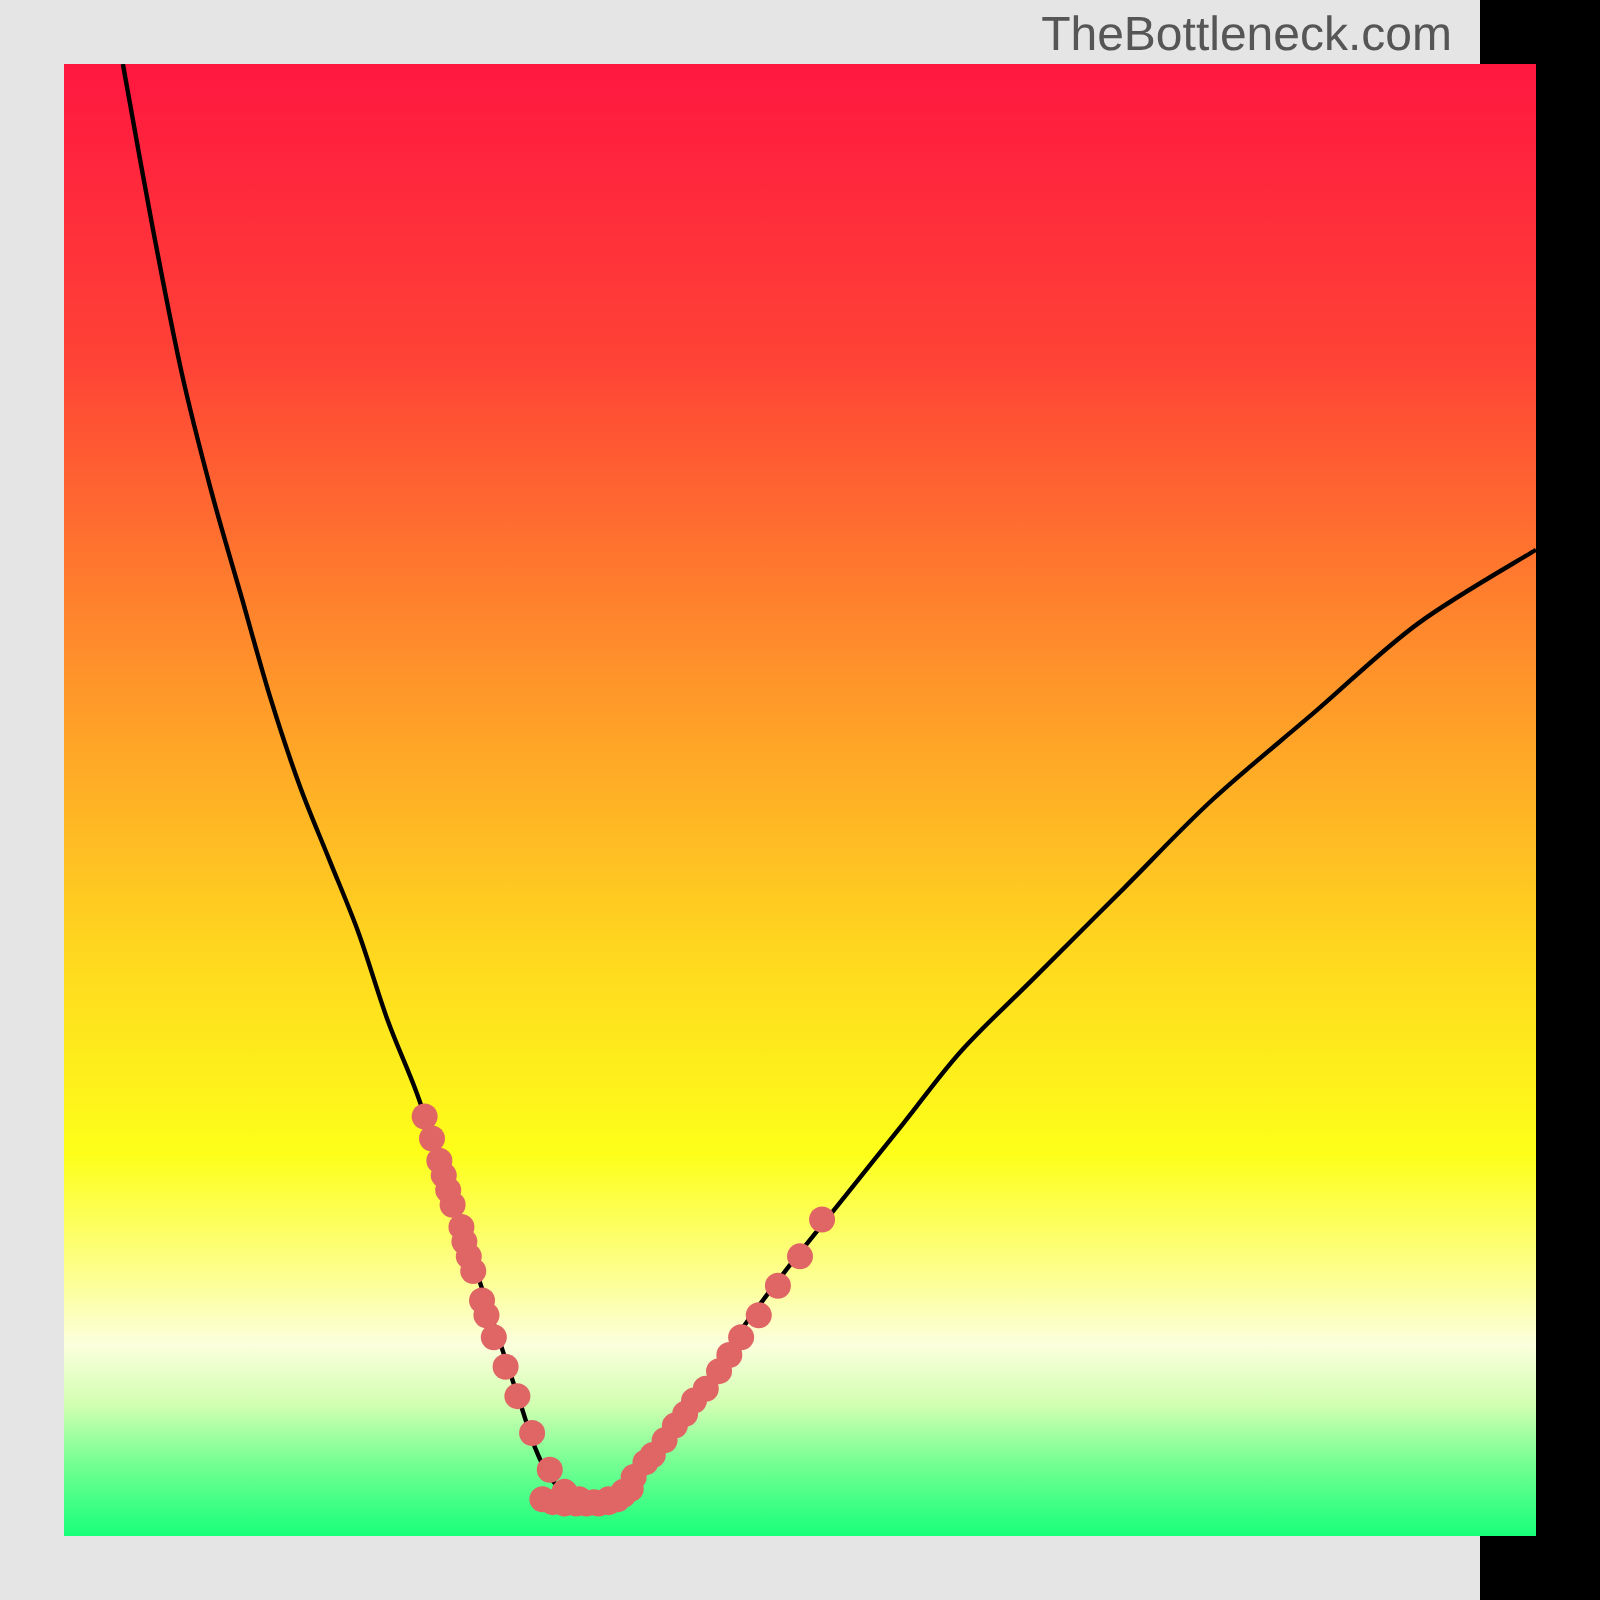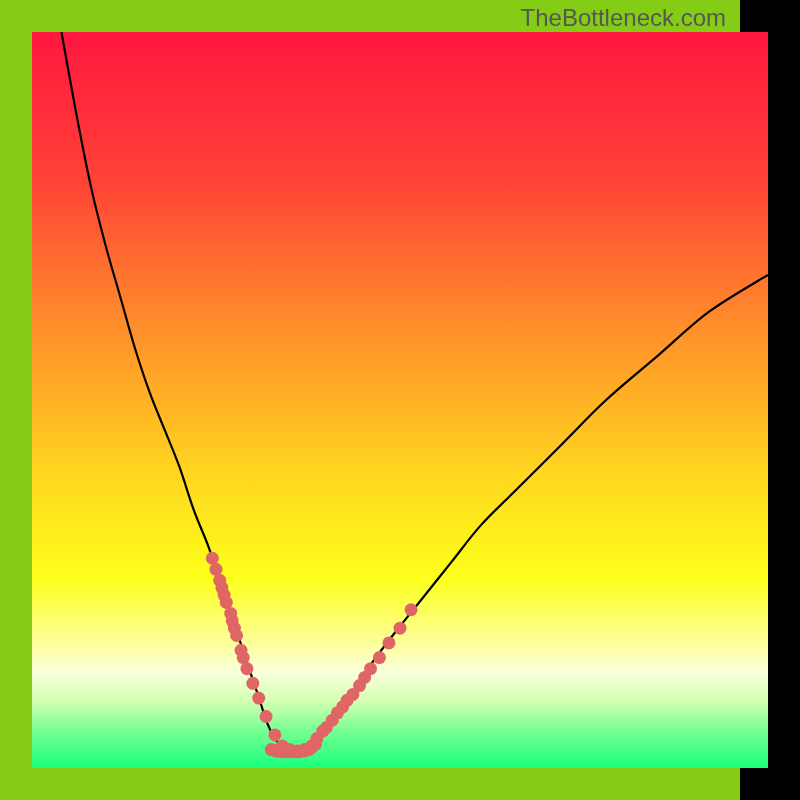--- a/index.html
+++ b/index.html
@@ -9,21 +9,21 @@
     height: 800px;
     background: #000000;
     overflow: hidden;
   }
   .frame {
     position: absolute;
     left: 0;
     top: 0;
     width: 740px;
     height: 800px;
-    background: #84cc16;
+    background: #e5e5e5;
   }
   .plot-area {
     position: absolute;
     left: 32px;
     top: 32px;
     width: 736px;
     height: 736px;
     overflow: hidden;
   }
   .gradient {

